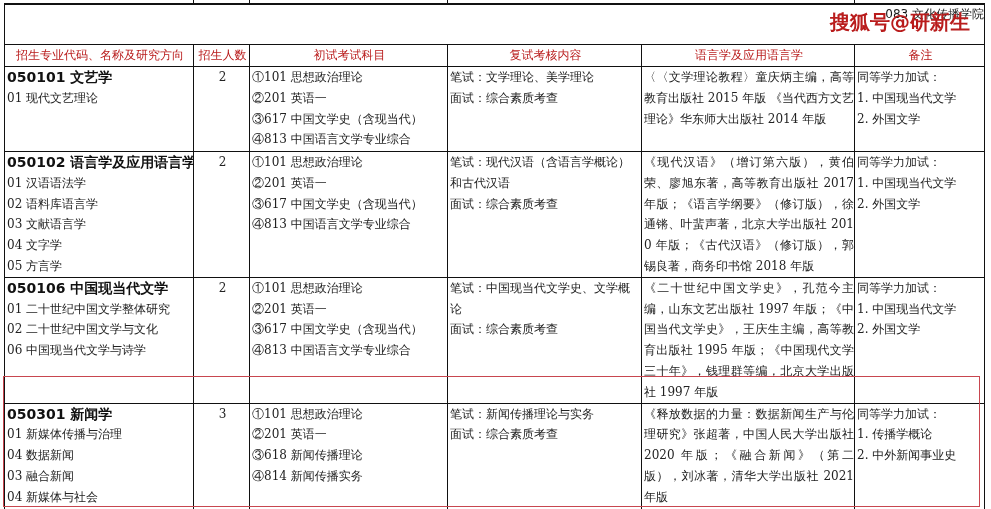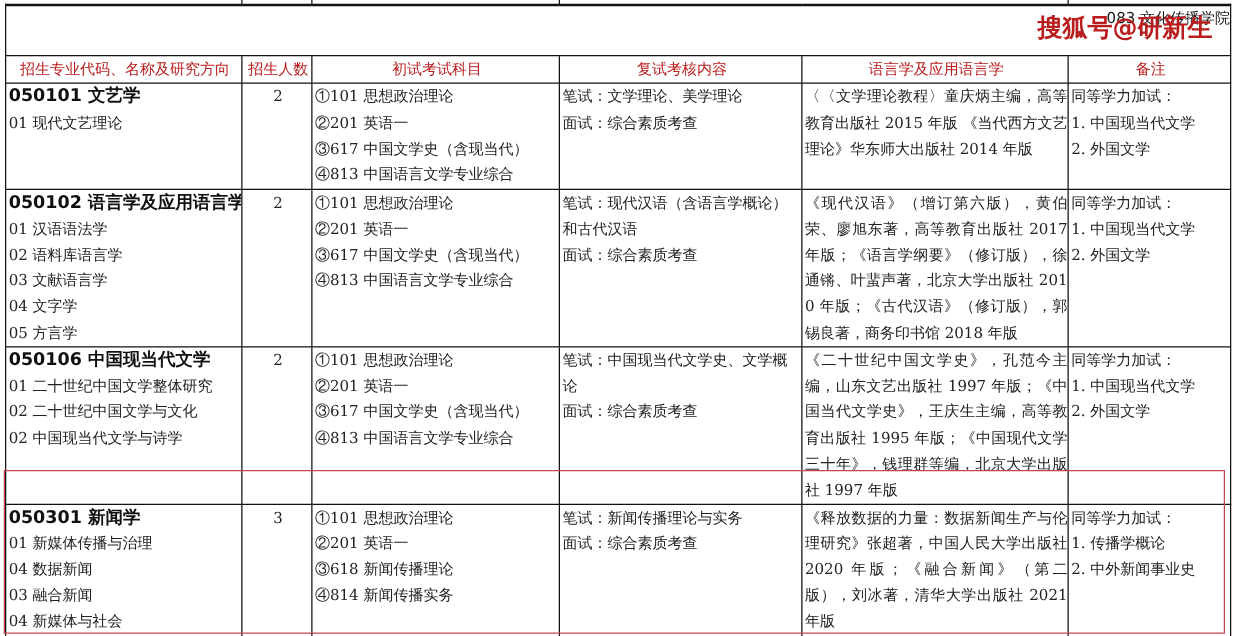--- a/index.html
+++ b/index.html
@@ -194,21 +194,21 @@
         <span class="line">1. 中国现当代文学</span>
         <span class="line">2. 外国文学</span>
       </td>
     </tr>
 
     <tr class="data-row row3">
       <td>
         <span class="line major-name">050106 中国现当代文学</span>
         <span class="line">01 二十世纪中国文学整体研究</span>
         <span class="line">02 二十世纪中国文学与文化</span>
-        <span class="line">02 中国现当代文学与诗学</span>
+        <span class="line">06 中国现当代文学与诗学</span>
       </td>
       <td class="count">2</td>
       <td>
         <span class="line">①101 思想政治理论</span>
         <span class="line">②201 英语一</span>
         <span class="line">③617 中国文学史（含现当代）</span>
         <span class="line">④813 中国语言文学专业综合</span>
       </td>
       <td>
         <span class="wrap">笔试：中国现当代文学史、文学概论</span>

